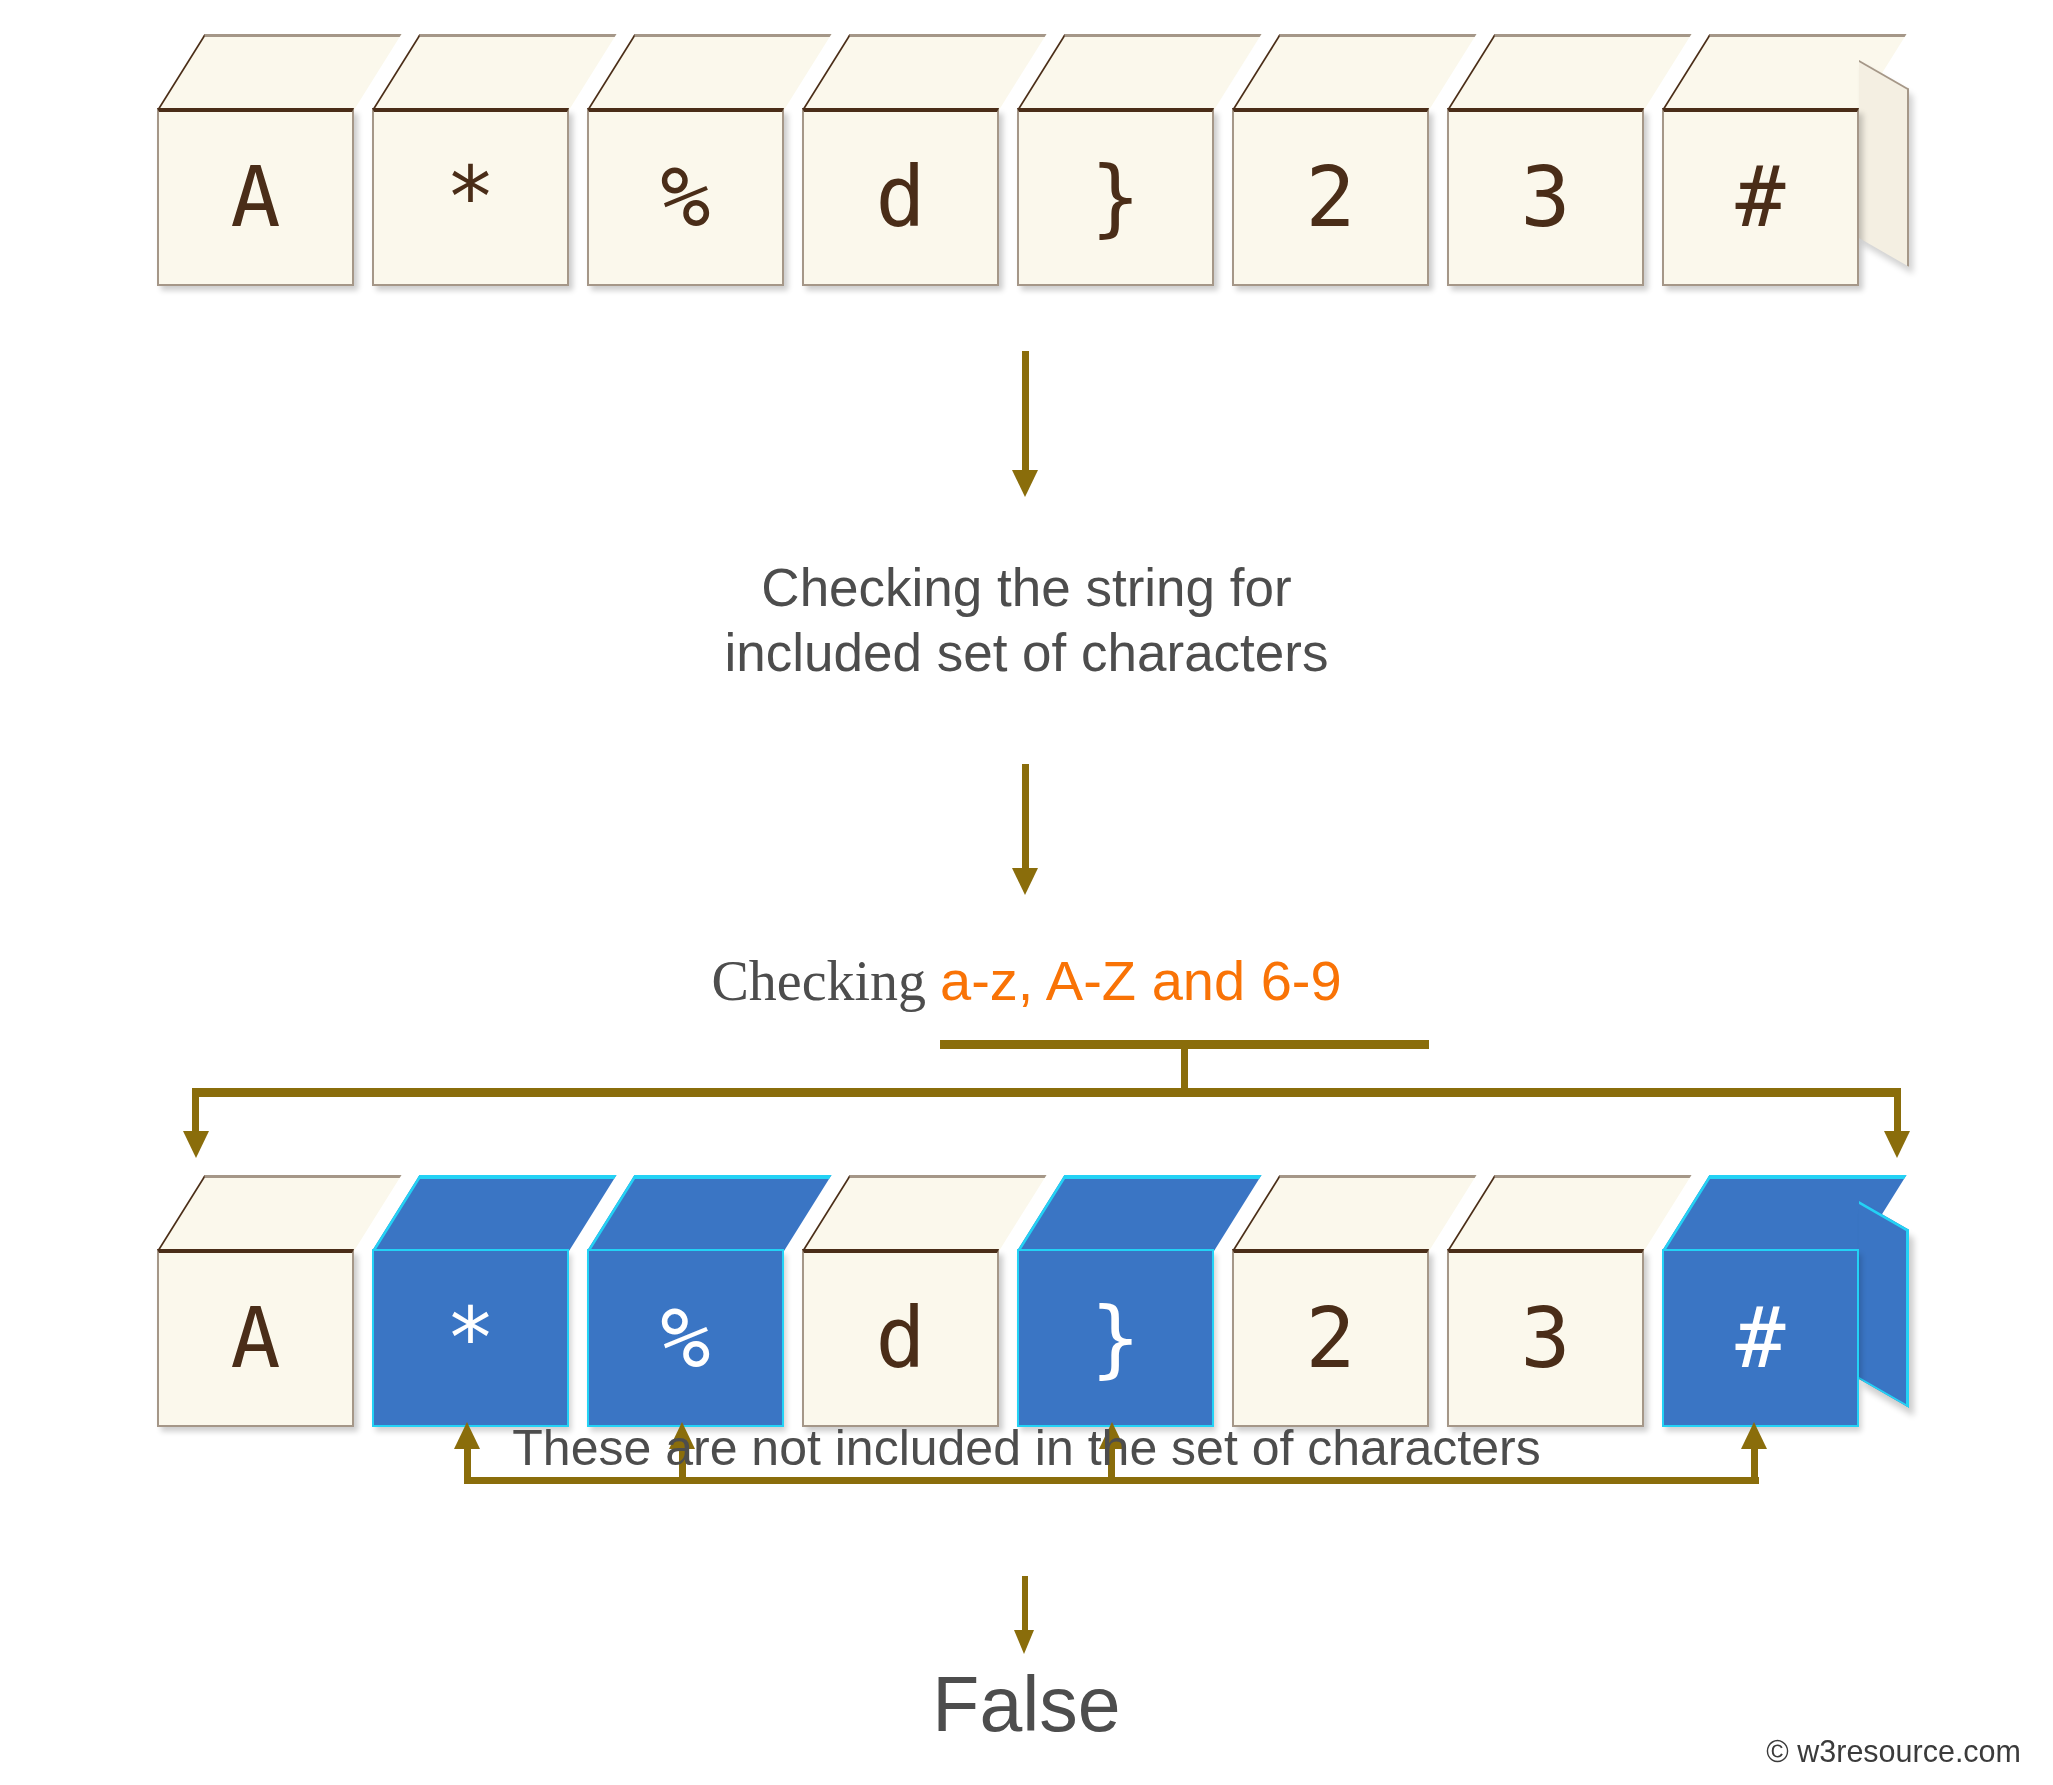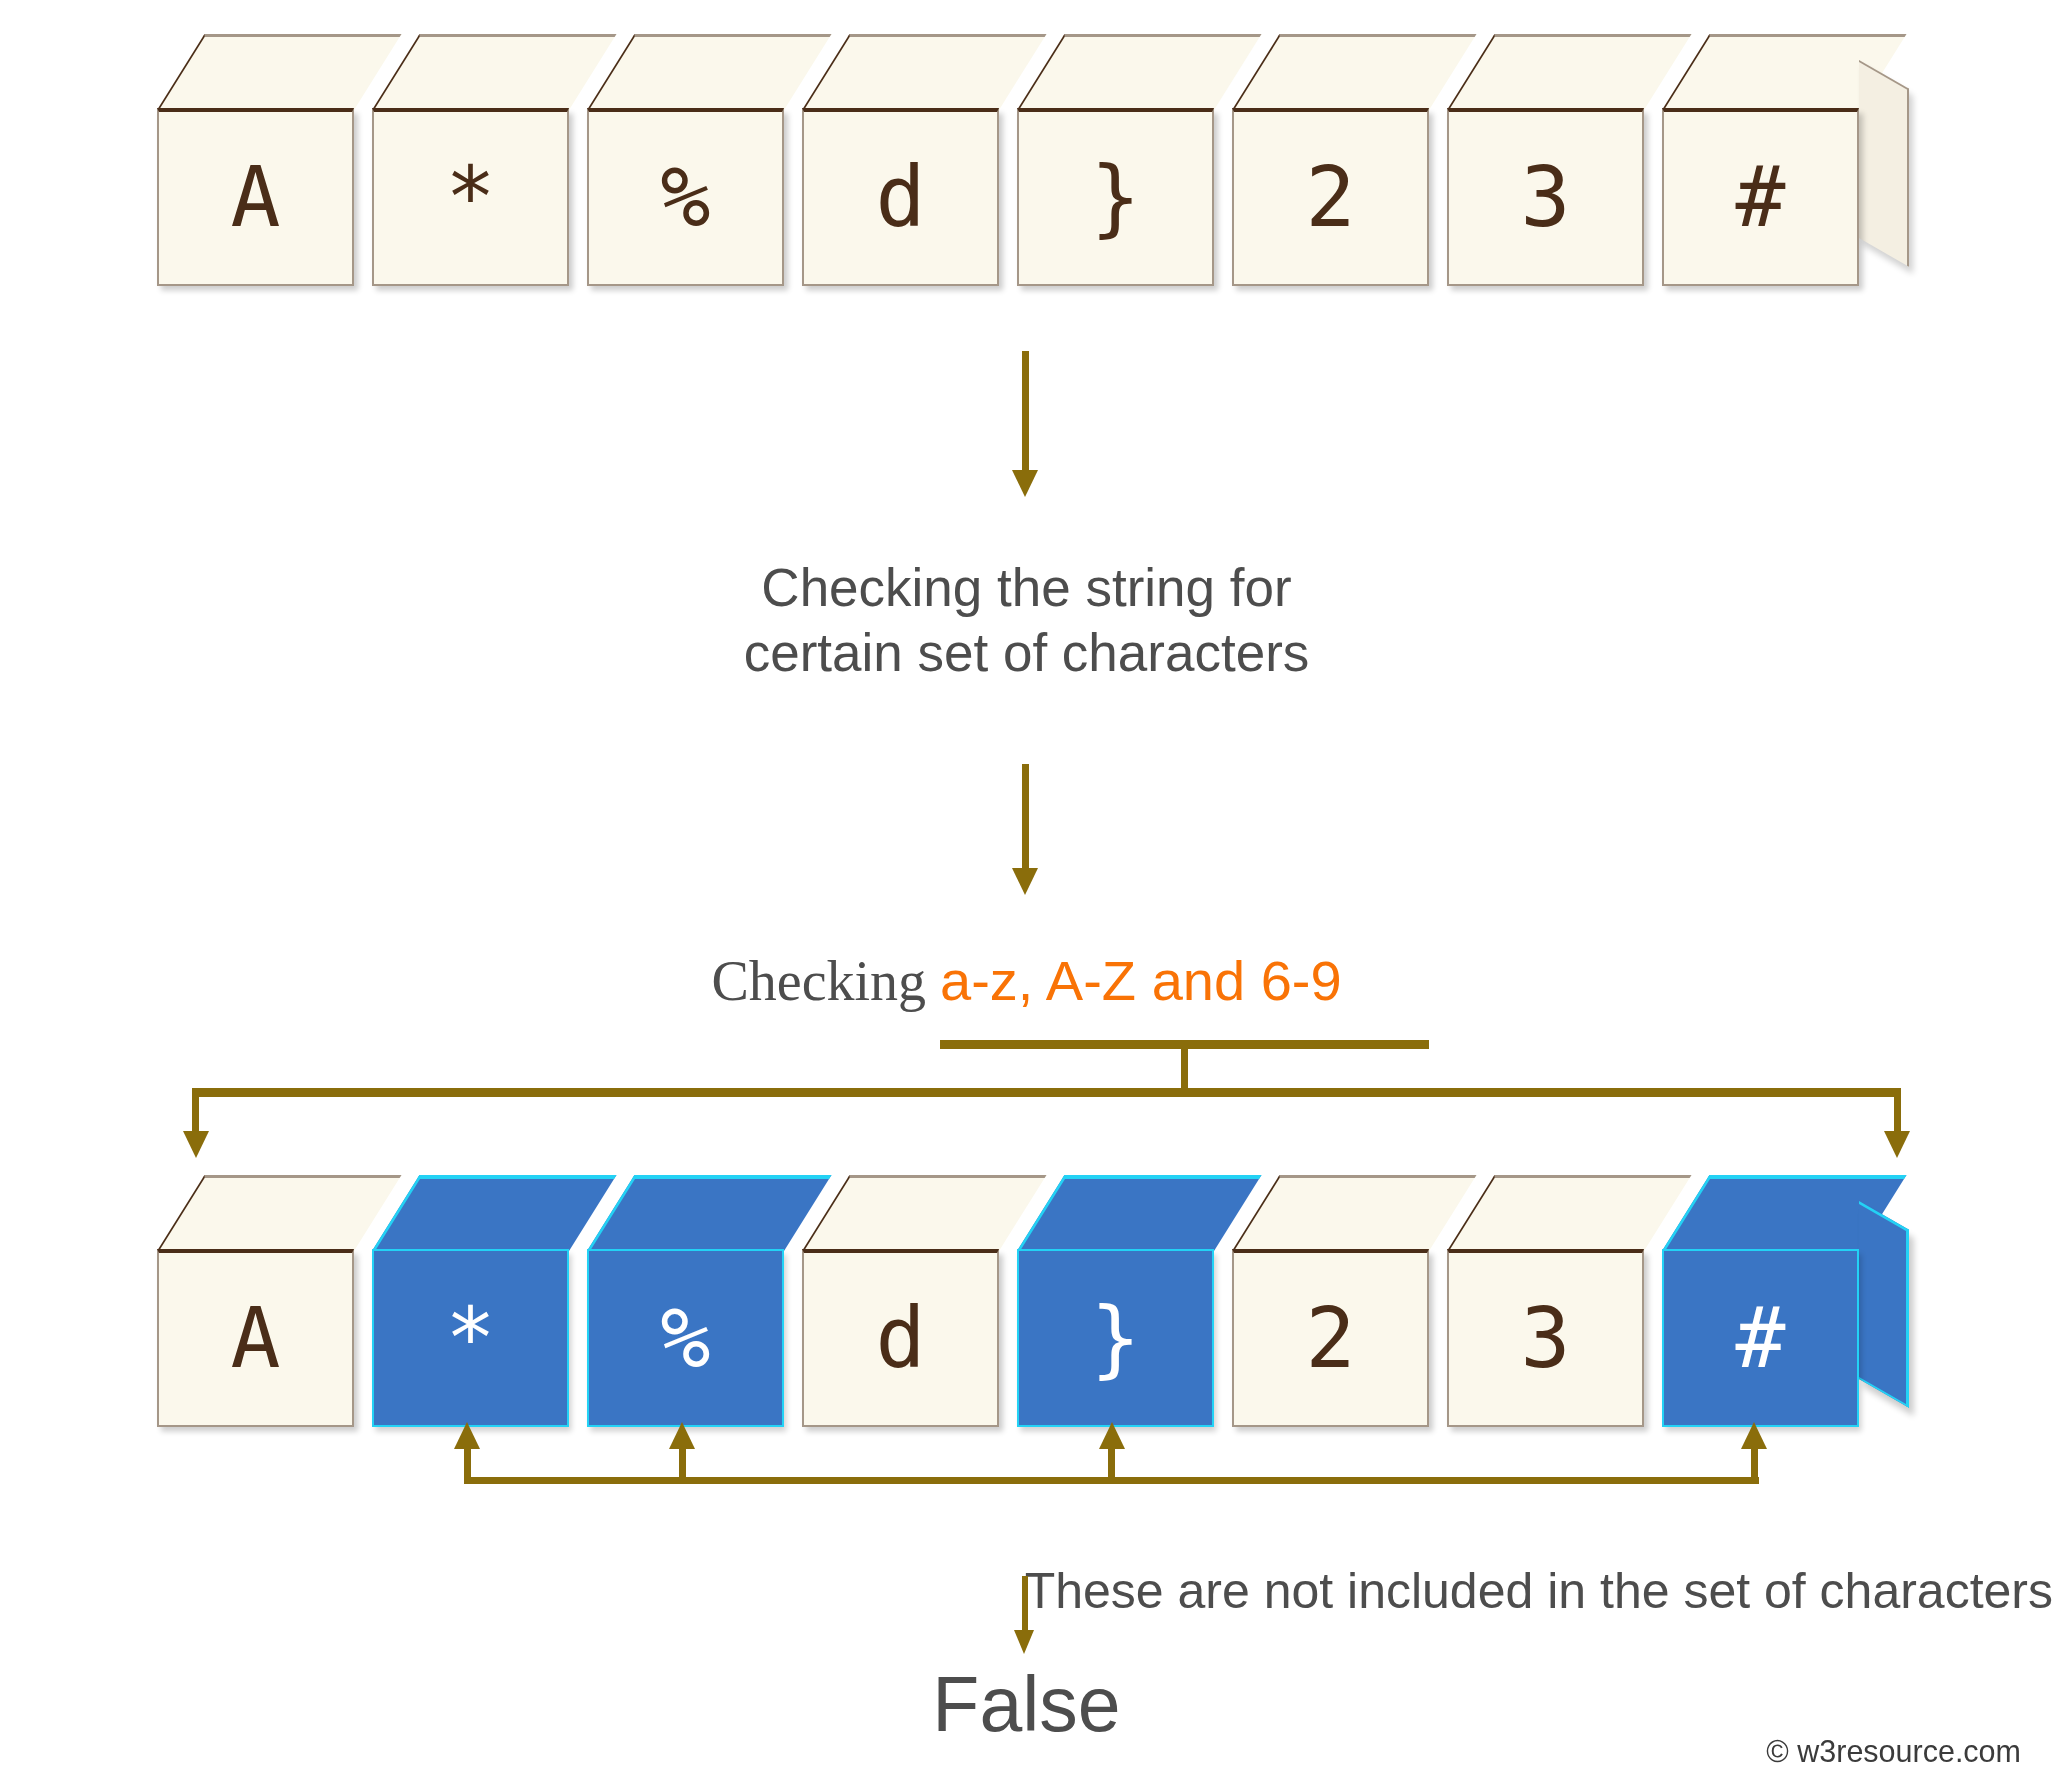--- a/index.html
+++ b/index.html
@@ -184,24 +184,24 @@
     color: #4d4d4d;
     margin-top: 15px;
   }
   #caption-ranges {
     left: 0; top: 948px;
     width: 2053px;
     font-size: 56px;
     text-align: center;
   }
   #caption-notincluded {
-    left: 0; top: 1562px;
+    left: 0; top: 1419px;
     width: 2053px;
     font-size: 50px;
-    text-align: right;
+    text-align: center;
     color: #4d4d4d;
   }
   #result-false {
     left: 0; top: 1660px;
     width: 2053px;
     font-size: 77px;
     text-align: center;
     color: #4d4d4d;
   }
   #watermark {
@@ -274,21 +274,21 @@
       <div class="front-face"></div>
       <div class="glyph">#</div>
     </div>
   </div>
 
   <div class="v-arrow" style="left:1022px; top:351px; width:7.2px; height:124px;"></div>
   <div class="arrowhead-down" style="left:1012px; top:470px;"></div>
 
   <div class="txt center" id="caption-check">
     <div>Checking the string for</div>
-    <div>certain set of characters</div>
+    <div>included set of characters</div>
   </div>
 
   <div class="v-arrow" style="left:1022px; top:764px; width:7.2px; height:112px;"></div>
   <div class="arrowhead-down" style="left:1012px; top:868px;"></div>
 
   <div class="txt" id="caption-ranges">
     <span class="gray">Checking </span><span class="orange">a-z, A-Z and 6-9</span>
   </div>
 
   <div class="hline" style="left:940px; top:1040px; width:489px; height:8.8px;"></div>

